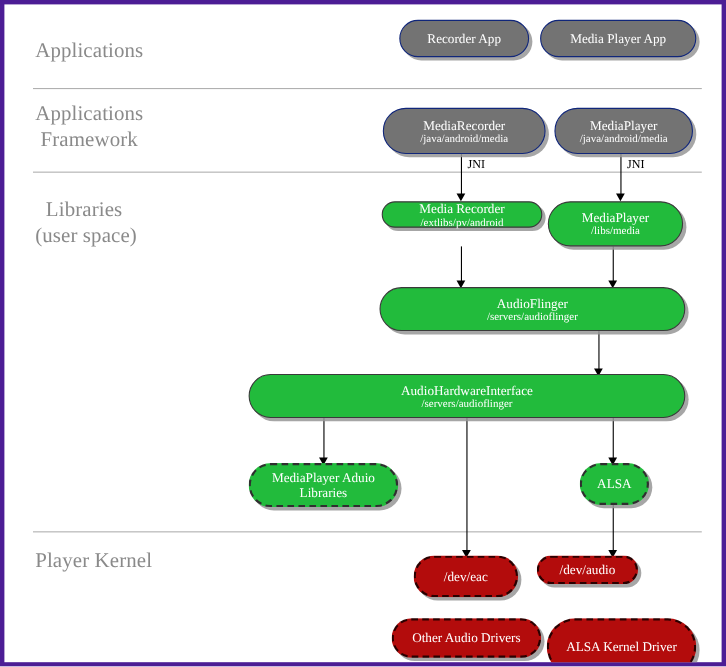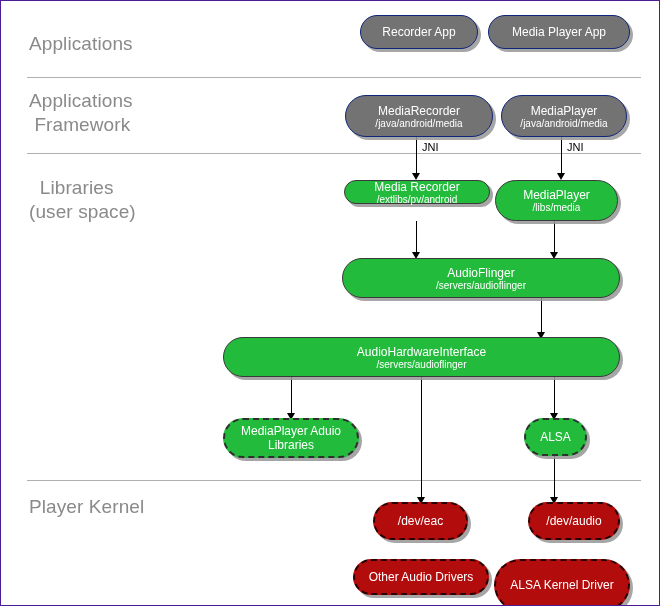--- a/index.html
+++ b/index.html
@@ -5,24 +5,24 @@
   html, body {
     margin: 0;
     padding: 0;
     background: #ffffff;
   }
   #diagram {
     position: relative;
     width: 660px;
     height: 606px;
     background: #ffffff;
-    border: 1px solid #4c1d95;
+    border: 4px solid #4c1d95;
     box-sizing: border-box;
     overflow: hidden;
-    font-family: Liberation Sans, sans-serif;
+    font-family: Liberation Serif, serif;
   }
 
   
   .sep {
     position: absolute;
     height: 1px;
     background: #b0b0b0;
     left: 26px;
     right: 18px;
   }
@@ -182,21 +182,21 @@
     <span class="title">ALSA</span>
   </div>
 
   <div class="line" style="left:553px; top:455px; height:45px;"></div>
   <div class="arrow" style="left:549px; top:496px;"></div>
 
   <div class="node red" style="left:372px; top:501px; width:95px; height:38px;">
     <span class="title">/dev/eac</span>
   </div>
 
-  <div class="node red" style="left:527px; top:501px; width:92px; height:38px;justify-content:center;">
+  <div class="node red" style="left:484px; top:501px; width:92px; height:26px;justify-content:center;">
     <span class="title">/dev/audio</span>
   </div>
 
   <div class="node red" style="left:352px; top:558px; width:136px; height:36px;">
     <span class="title">Other Audio Drivers</span>
   </div>
 
   <div class="node red" style="left:493px; top:558px; width:136px; height:52px;">
     <span class="title">ALSA Kernel Driver</span>
   </div>

